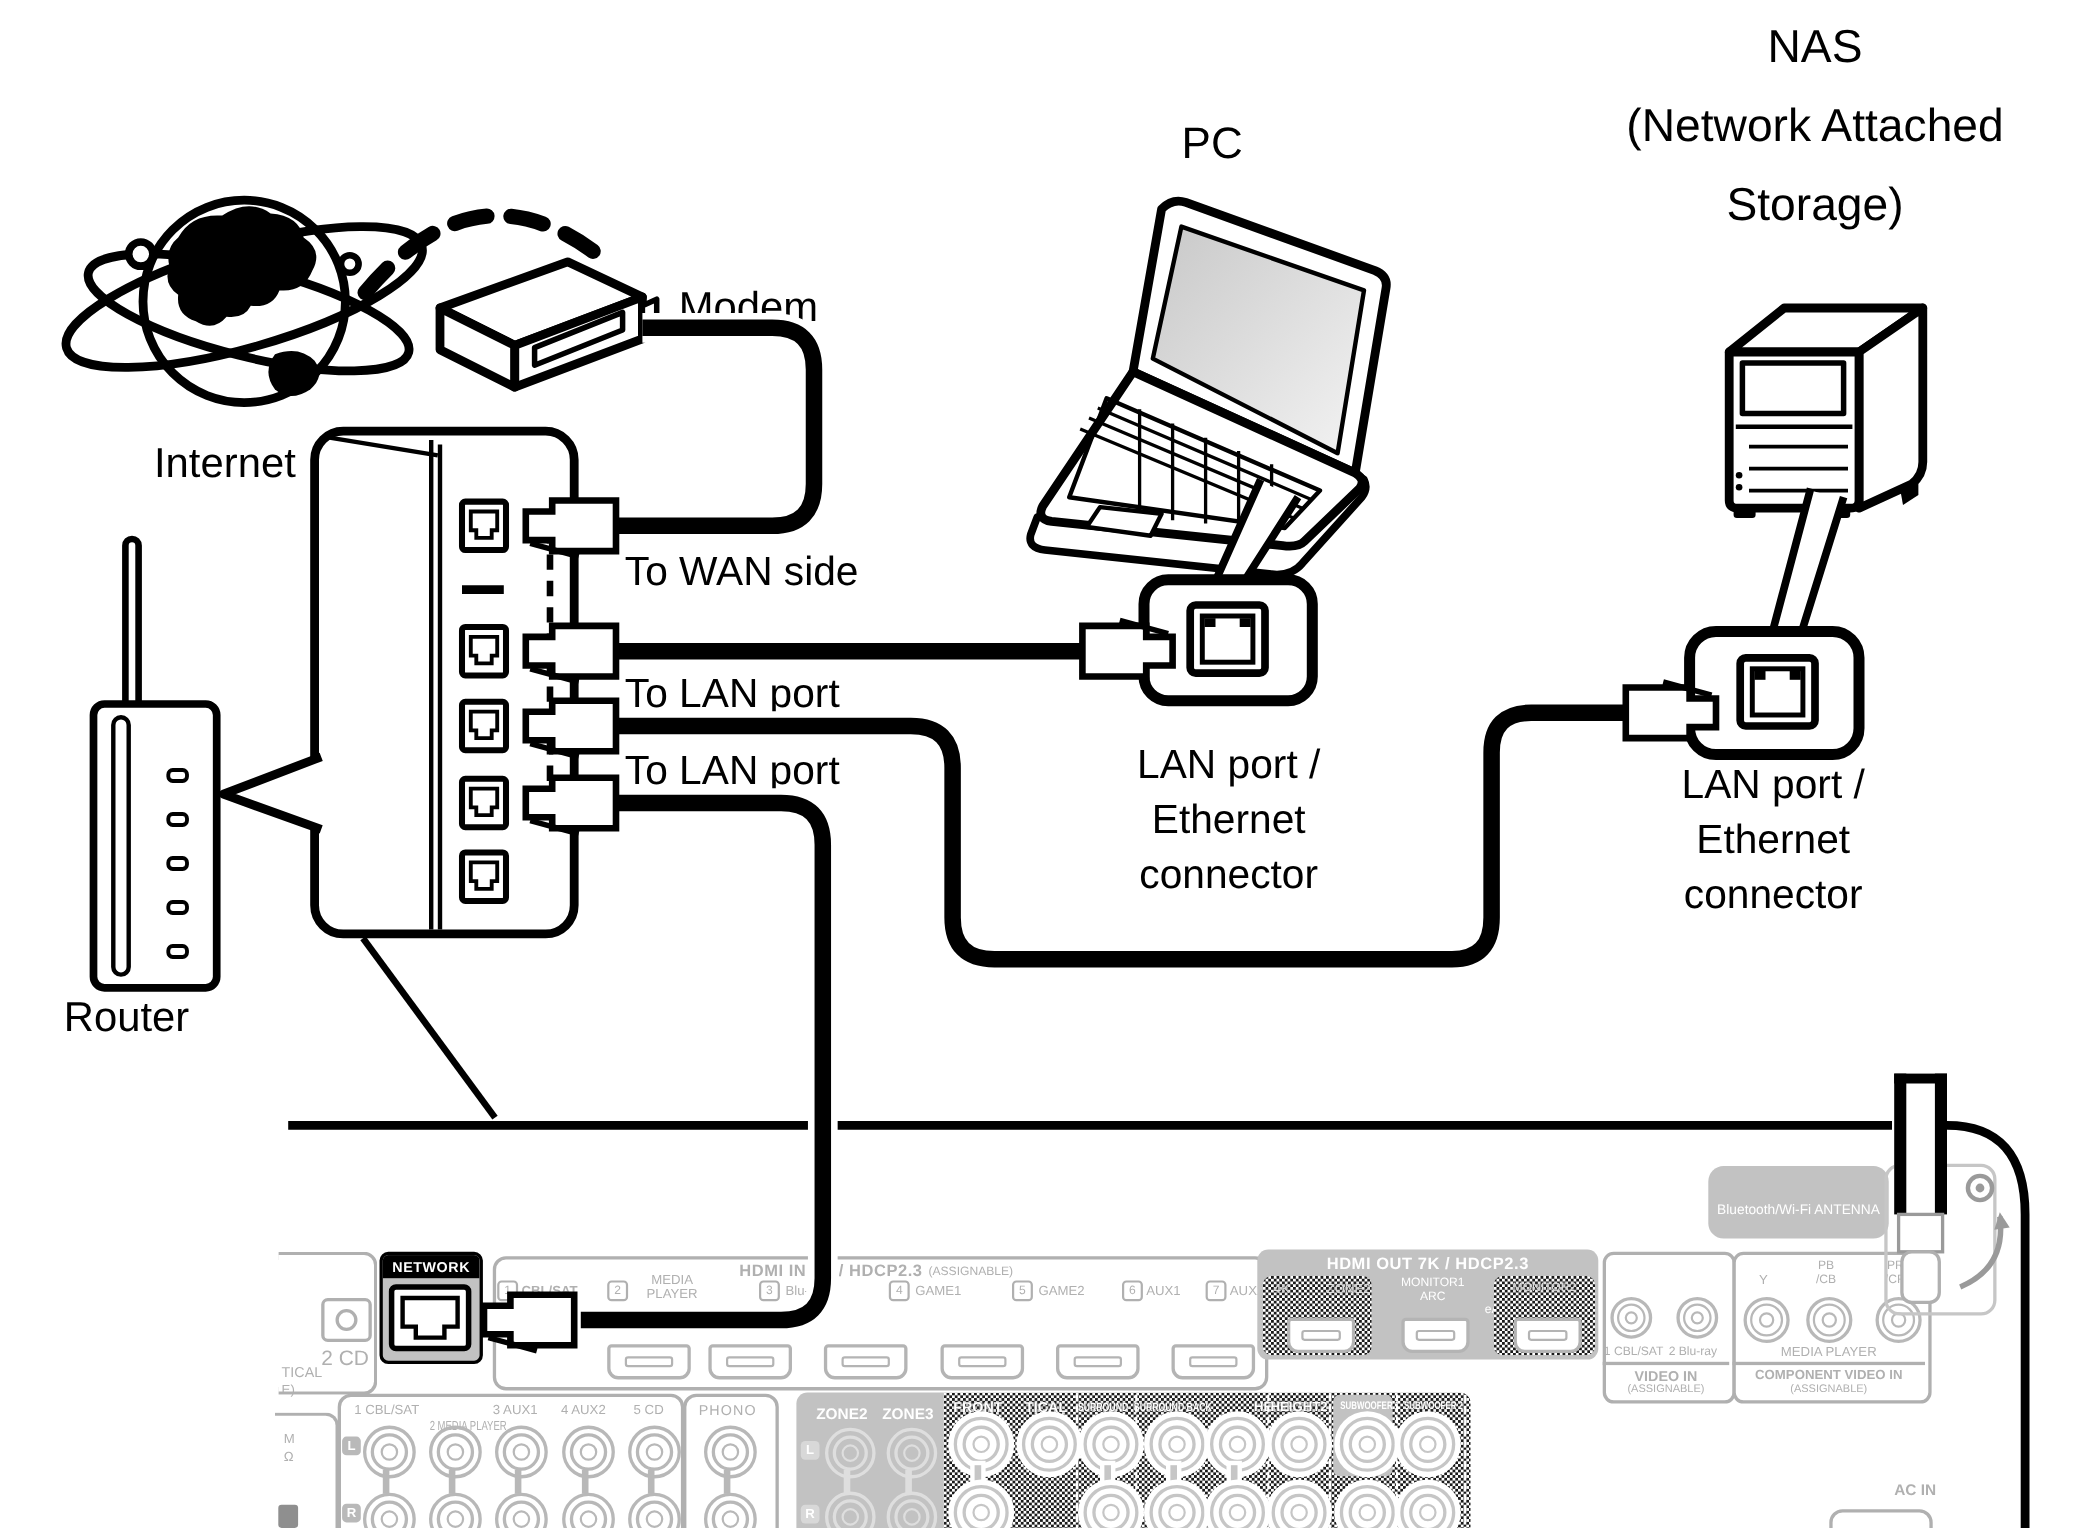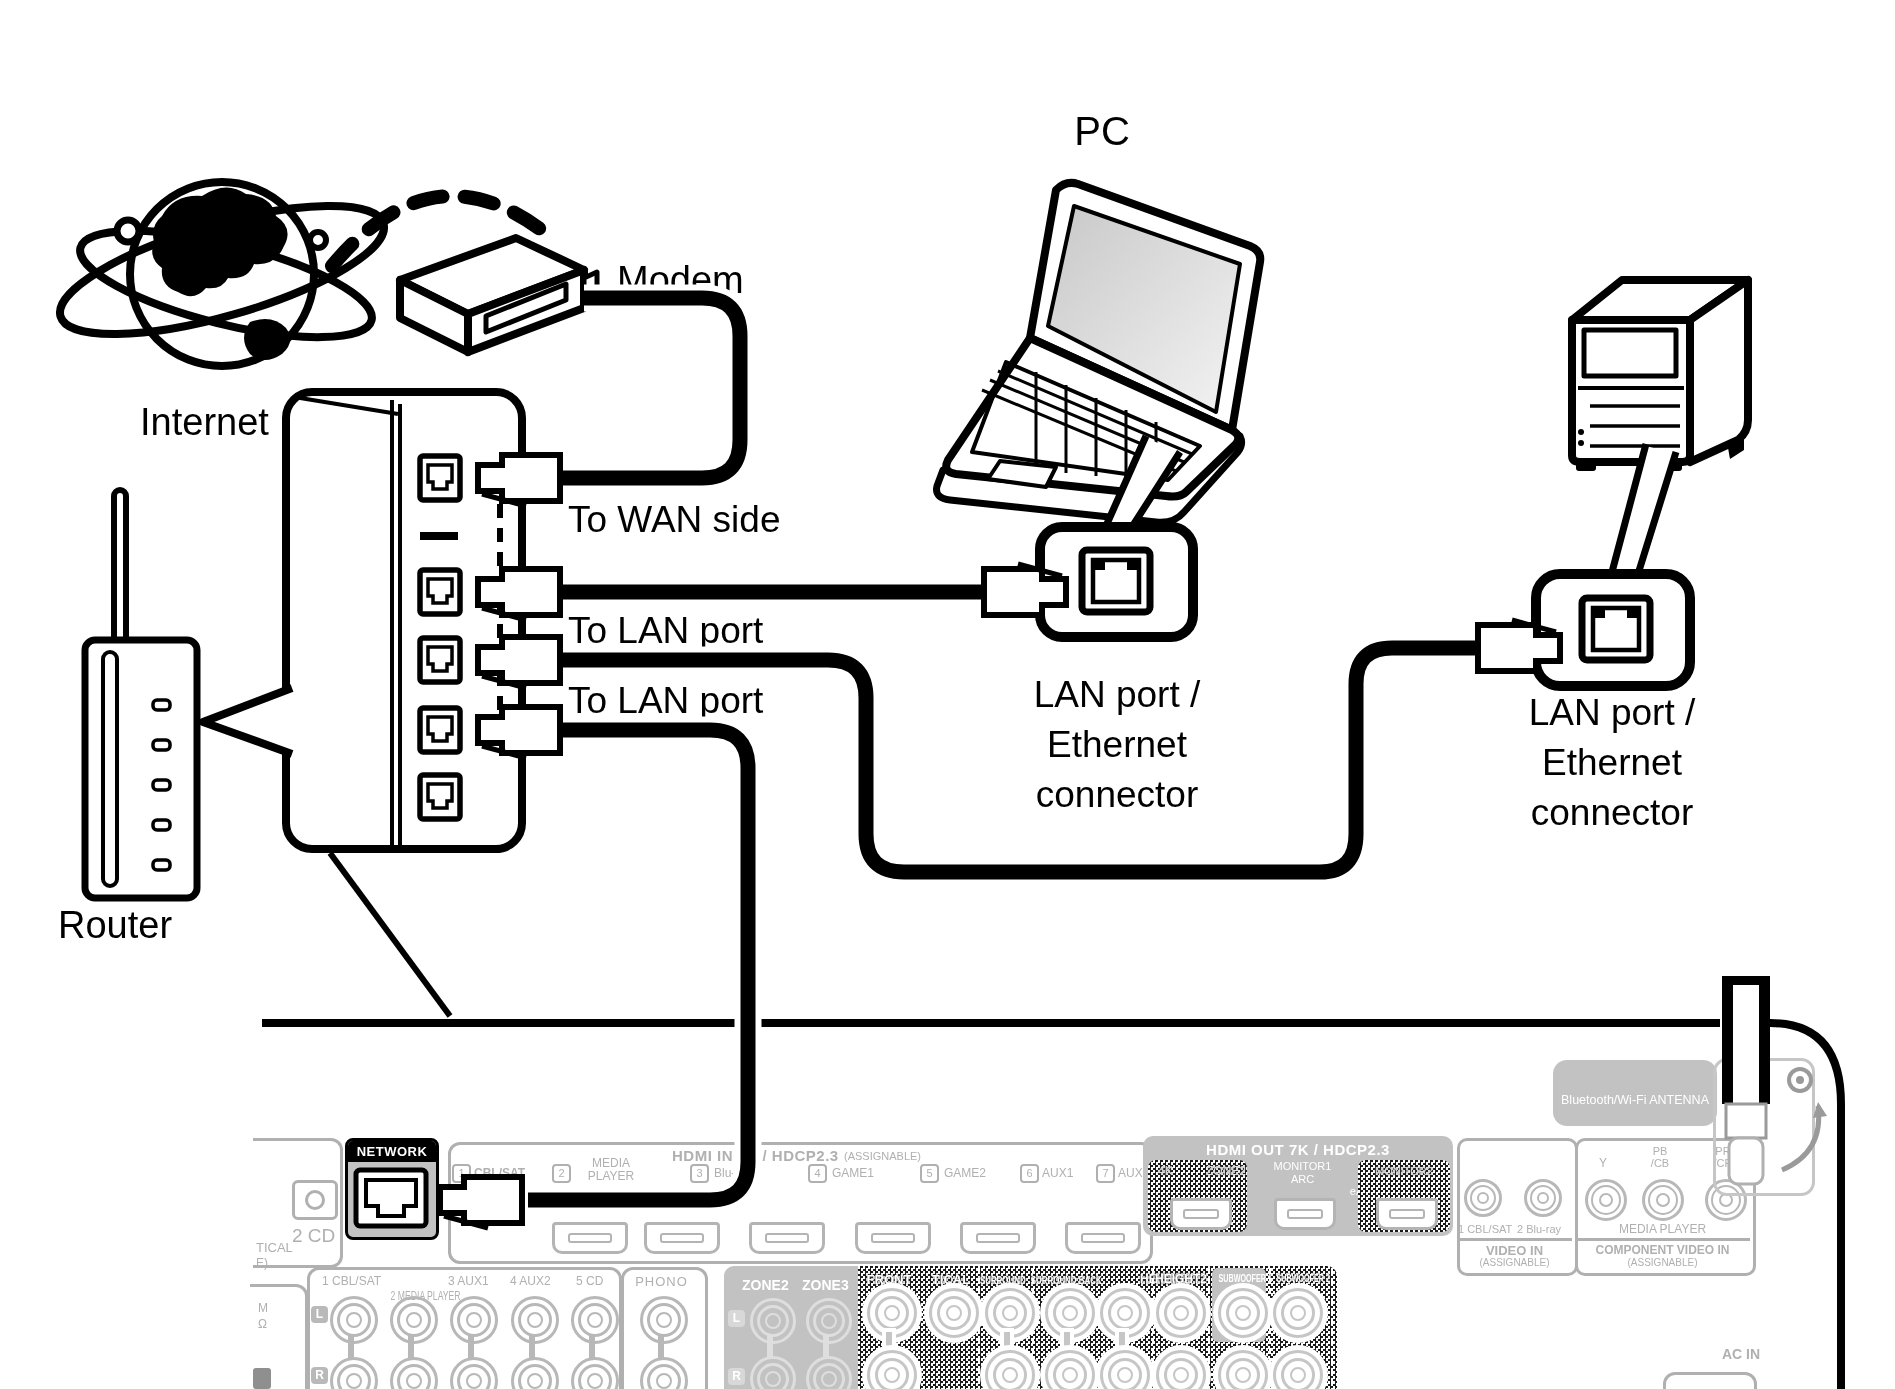--- a/index.html
+++ b/index.html
@@ -329,20 +329,23 @@
     </div>
   <div class="rca" style="left:1273px;top:1350px;width:44px;height:44px;border:3px solid #c6c6c6;background:#fff;box-shadow:0 0 0 5px #fff;">
       <i style="inset:5px;border:3px solid #c6c6c6;"></i>
       <i style="inset:14px;border:2px solid #c6c6c6;"></i>
     </div>
 
   <div class="t big" style="left:140px;top:398px;">Internet</div>
   <div class="t big" style="left:617px;top:256px;">Modem</div>
   <div class="t big" style="left:58px;top:901px;">Router</div>
   <div class="t big ctr" style="left:1052px;top:106px;width:100px;font-size:40px;">PC</div>
+  <div class="t ctr" style="left:1450px;top:6px;width:400px;font-size:42px;line-height:1.72;">NAS
+(Network Attached
+Storage)</div>
   <div class="t big" style="left:568px;top:496px;font-size:37px;">To WAN side</div>
   <div class="t big" style="left:568px;top:607px;font-size:37px;">To LAN port</div>
   <div class="t big" style="left:568px;top:677px;font-size:37px;">To LAN port</div>
   <div class="t ctr" style="left:1007px;top:670px;width:220px;font-size:37px;line-height:1.35;">LAN port /
 Ethernet
 connector</div>
   <div class="t ctr" style="left:1502px;top:688px;width:220px;font-size:37px;line-height:1.35;">LAN port /
 Ethernet
 connector</div>
 

